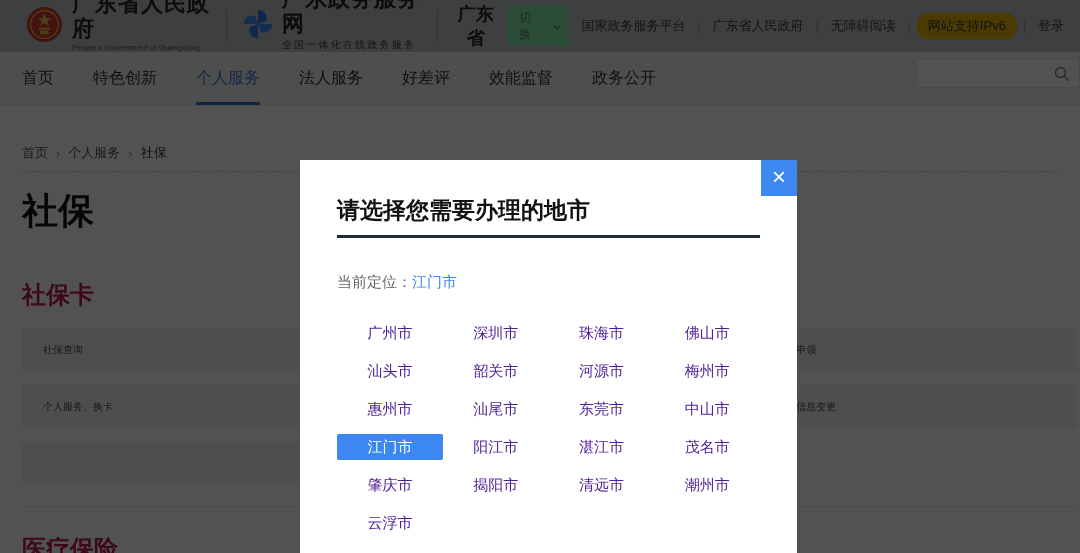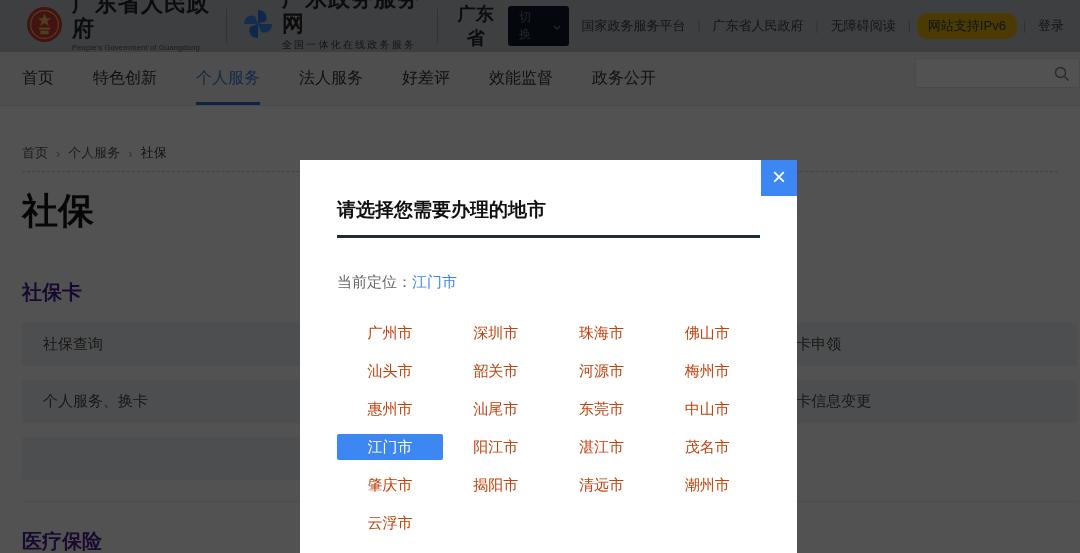--- a/index.html
+++ b/index.html
@@ -13,21 +13,21 @@
   .logo-group { display:flex; align-items:center; }
   .gov-block { margin-left:9px; }
   .gov-title { font-size:22px; font-weight:bold; color:#262626; letter-spacing:1px; line-height:25px; }
   .gov-sub { font-size:7.5px; color:#4f545a; margin-top:2px; letter-spacing:.2px; }
   .v-div { width:1px; height:34px; background:#99a0a8; margin:0 15px; }
   .portal-block { margin-left:8px; }
   .portal-title { font-size:22px; font-weight:bold; color:#262626; letter-spacing:1px; line-height:25px; }
   .portal-sub { font-size:10px; color:#3f444a; margin-top:2px; letter-spacing:2.2px; }
   .region-block { display:flex; align-items:center;text-align:center; }
   .region-name { font-size:18px; font-weight:bold; color:#262626; }
-  .switch-badge { margin-left:9px; background:#0f172a; color:#6e747b; font-size:12px;
+  .switch-badge { margin-left:9px; background:#86efac; color:#6e747b; font-size:12px;
     padding:3px 8px; border-radius:3px; display:flex; align-items:center; gap:20px; cursor:pointer; }
   .header-right { margin-left:auto; display:flex; align-items:center; font-size:13px; color:#3c4147; }
   .header-right .hlink { padding:0 12px; cursor:pointer; white-space:nowrap; }
   .hsep { color:#8e959c; font-size:12px; }
   .ipv6-pill { background:#eab308; border-radius:11px; padding:4px 11px; margin:0 6px; white-space:nowrap; }
   .login-link { padding:0 6px 0 12px; cursor:pointer; white-space:nowrap; }
 
   
   .navbar { height:54px; background:#f2f3f5; border-bottom:1px solid #e3e5e8;
     display:flex; align-items:stretch; padding-left:22px; position:relative; }
@@ -41,42 +41,42 @@
   .search-icon { position:absolute; right:9px; top:7px; cursor:pointer; }
 
   
   .content { padding:38px 22px 0; }
   .breadcrumb { font-size:13px; color:#555; display:flex; align-items:center; gap:8px;
     padding-bottom:9px; border-bottom:1px dashed #c9ccd0; width:1036px; }
   .crumb { cursor:pointer; }
   .crumb.current { cursor:default; color:#333; }
   .crumb-sep { color:#999; }
   .page-title { font-size:36px; font-weight:bold; color:#141414; margin-top:17px; line-height:44px; }
-  .section-heading { font-size:20px; font-weight:bold; color:#4c1d95; }
+  .section-heading { font-size:24px; font-weight:bold; color:#be185d; }
   .heading-1 { margin-top:46px; }
   .cards-grid { margin-top:17px; width:1055px; display:grid;
     grid-template-columns:repeat(3,1fr); column-gap:30px; row-gap:14px; }
   .service-card { height:43px; background:#f0f2f4; border-radius:2px; display:flex;
-    align-items:center; padding-left:21px; font-size:15px; color:#4a4a4a; cursor:pointer; }
+    align-items:center; padding-left:21px; font-size:10px; color:#4a4a4a; cursor:pointer; }
   .section-divider { margin-top:21px; width:1055px; border-top:1px solid #e6e8ea; }
   .heading-2 { margin-top:26px; }
 
   
   .dim-overlay { position:absolute; inset:0; background:rgba(0,0,0,0.68); z-index:10; }
   .city-modal { position:absolute; left:300px; top:160px; width:497px; height:400px;
     background:#fff; z-index:20; padding:36px 37px 0; }
   .modal-close { position:absolute; top:0; right:0; width:36px; height:36px; background:#3c87f2;
     color:#fff; font-size:24px; line-height:34px; text-align:center; cursor:pointer; }
-  .modal-title { font-size:19px; font-weight:bold; color:#111; line-height:28px; }
+  .modal-title { font-size:23px; font-weight:bold; color:#111; line-height:28px; }
   .modal-title-rule { height:3px; background:#1f2b38; margin-top:11px; }
   .location-row { margin-top:34px; font-size:15px; color:#666; line-height:20px; }
   .location-value { color:#3c87f2; cursor:pointer; }
   .city-grid { margin-top:22px; display:grid; grid-template-columns:repeat(4,1fr); }
   .city-cell { height:38px; display:flex; align-items:center; justify-content:center; cursor:pointer; }
-  .city-label { font-size:15px; color:#c2410c; text-align:center; }
+  .city-label { font-size:15px; color:#4c1d95; text-align:center; }
   .city-cell.selected .city-label { display:block; width:100%; line-height:26px;
     background:#3c87f2; color:#fff; border-radius:2px; }
 </style>
 </head>
 <body>
 
 <div class="site-header">
   <div class="logo-group">
     <span>
       <svg width="37" height="37" viewBox="0 0 36 36">

